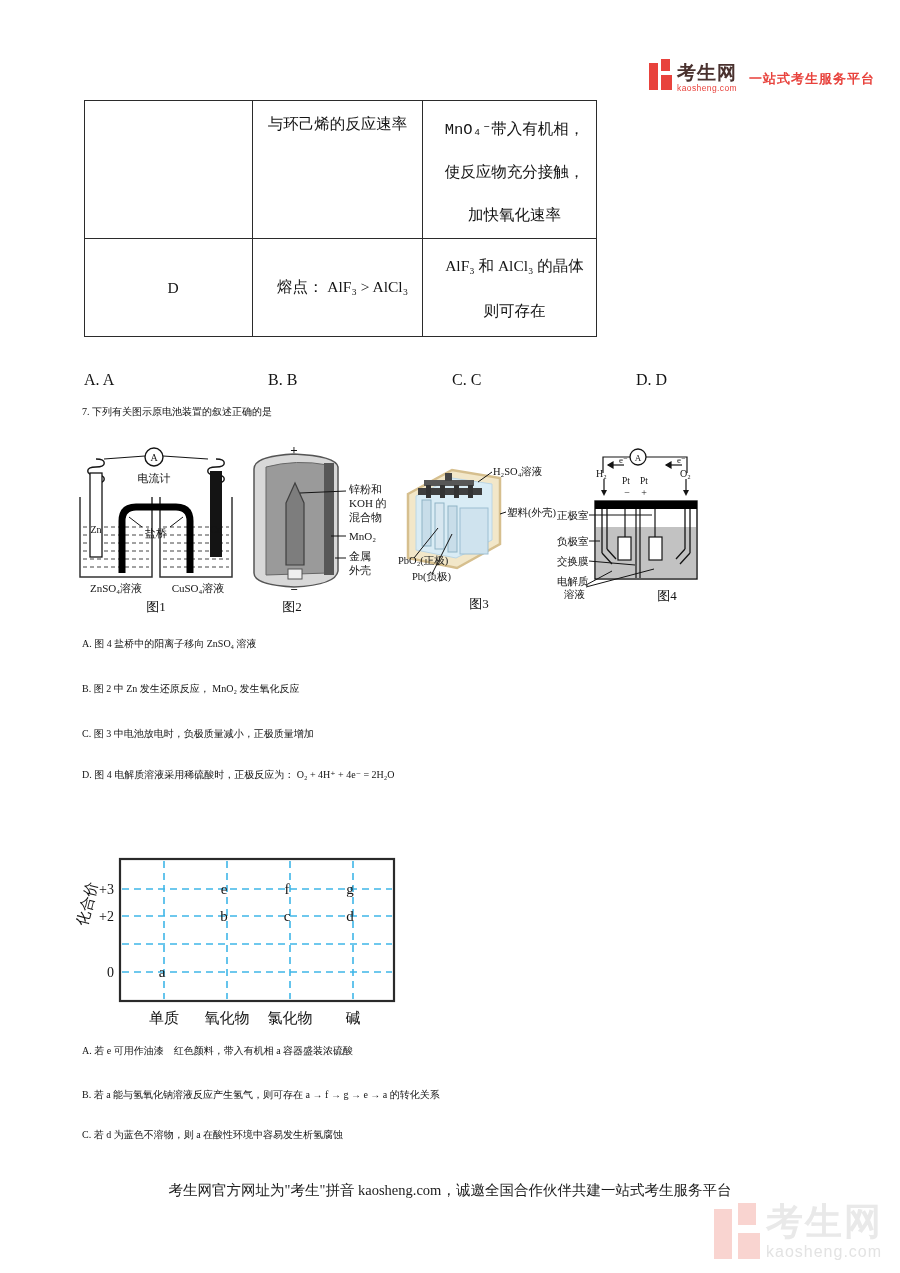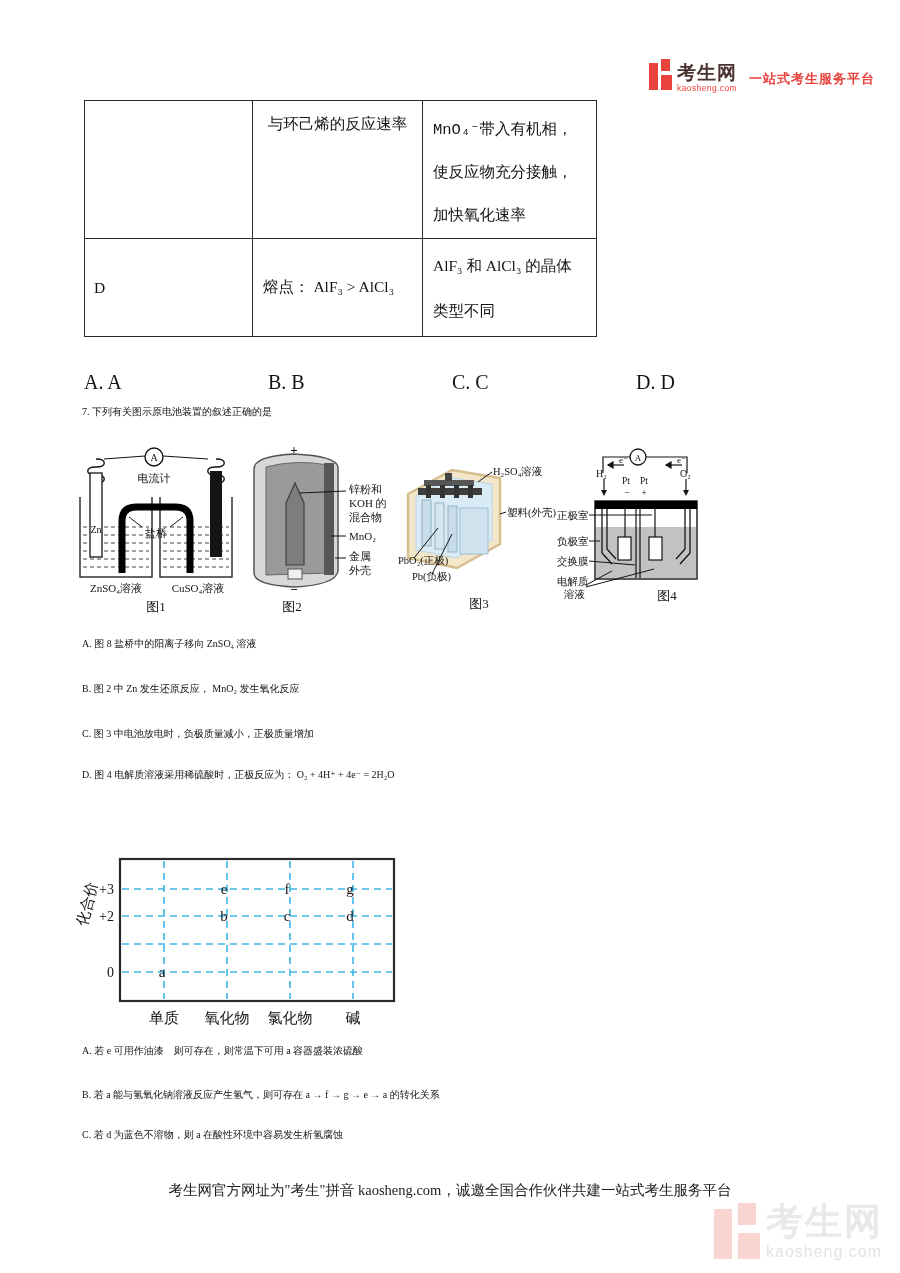--- a/index.html
+++ b/index.html
@@ -12,35 +12,35 @@
   }
   
   .logo { position:absolute; left:649px; top:59px; display:flex; align-items:flex-end; gap:5px;
           font-family:"Liberation Sans","DejaVu Sans",sans-serif; }
   .logo-text { display:flex; flex-direction:column; line-height:1; }
   .logo-brand { font-size:19px; font-weight:bold; letter-spacing:1px; color:#4a322f; }
   .logo-domain { font-size:8.5px; color:#e8423c; letter-spacing:0.4px; margin-top:2px; }
   .logo-tagline { font-size:13px; font-weight:bold; color:#e8423c; padding-bottom:4px; margin-left:7px; letter-spacing:1px; }
   
   table.cmp { position:absolute; left:84px; top:100px; width:512px; border-collapse:collapse; table-layout:fixed; }
-  table.cmp td { border:1.5px solid #2b2b2b; font-size:15.5px; }
+  table.cmp td { border:1.5px solid #2b2b2b; font-size:15.5px;text-align:center; }
   td.c1 { width:168px; padding-left:9px; }
   td.c2 { width:170px; }
   td.c3 { width:174px; padding-left:10px; }
   tr.r1 td { height:132px; vertical-align:top;font-family:Liberation Mono, monospace; }
   tr.r1 td.c2 { text-align:center; padding-top:13px; }
   tr.r1 td.c3 { padding-top:8px; }
   tr.r1 td.c3 .ln { line-height:43px; }
   tr.r2 td { height:98px; vertical-align:middle; }
   tr.r2 td.c2 { padding-left:10px; }
   tr.r2 td.c3 .ln { line-height:45px; }
   
   .tline { position:absolute; left:82px; font-size:10px; white-space:nowrap; }
   .answers { position:absolute; left:84px; top:371px; width:740px; display:grid;
-             grid-template-columns:184px 184px 184px 184px; font-size:20px; }
+             grid-template-columns:184px 184px 184px 184px; font-size:16px; }
   
   .fig { position:absolute; text-align:center; }
   .fig svg { display:block; }
   .fig-caption { font-size:13px; margin-top:3px; }
   svg text { font-family:"Liberation Serif","DejaVu Serif",serif; fill:#141414; }
   
   .chart { position:absolute; left:76px; top:853px; }
   
   .footer { position:absolute; left:0; top:1181px; width:100%; text-align:center; font-size:14.5px; color:#1c1c1c; }
   
@@ -77,21 +77,21 @@
         <div class="ln">MnO₄⁻带入有机相，</div>
         <div class="ln">使反应物充分接触，</div>
         <div class="ln">加快氧化速率</div>
       </td>
     </tr>
     <tr class="r2">
       <td class="c1">D</td>
       <td class="c2">熔点：  AlF₃ &gt; AlCl₃</td>
       <td class="c3">
         <div class="ln">AlF₃ 和 AlCl₃ 的晶体</div>
-        <div class="ln">类型不同</div>
+        <div class="ln">则可存在</div>
       </td>
     </tr>
   </tbody>
     </table>
 
   <div class="answers">
     <span>A. A</span>
     <span>B. B</span>
     <span>C. C</span>
     <span>D. D</span>
@@ -245,21 +245,21 @@
       <text x="1" y="122" font-size="10.5">交换膜</text>
       <line x1="33" y1="118" x2="79" y2="122" stroke="#141414" stroke-width="1"></line>
       <text x="1" y="142" font-size="10.5">电解质</text>
       <text x="8" y="155" font-size="10.5">溶液</text>
       <line x1="30" y1="142" x2="56" y2="128" stroke="#141414" stroke-width="1"></line>
       <line x1="30" y1="144" x2="98" y2="126" stroke="#141414" stroke-width="1"></line>
     </svg>
     <div class="fig-caption" style="margin-left:70px; margin-top:-12px;">图4</div>
   </div>
 
-  <div class="tline" style="top:637px;">A. 图 8 盐桥中的阳离子移向 ZnSO₄ 溶液</div>
+  <div class="tline" style="top:637px;">A. 图 4 盐桥中的阳离子移向 ZnSO₄ 溶液</div>
   <div class="tline" style="top:682px;">B. 图 2 中 Zn 发生还原反应， MnO₂ 发生氧化反应</div>
   <div class="tline" style="top:727px;">C. 图 3 中电池放电时，负极质量减小，正极质量增加</div>
   <div class="tline" style="top:768px;">D. 图 4 电解质溶液采用稀硫酸时，正极反应为： O₂ + 4H⁺ + 4e⁻ = 2H₂O</div>
 
 
   <div class="chart">
     <svg width="340" height="180" viewBox="0 0 340 180">
       <text x="16" y="52" font-size="15" text-anchor="middle" transform="rotate(-76 16 52)">化合价</text>
       <rect x="44" y="6" width="274" height="142" fill="none" stroke="#2a2a2a" stroke-width="2.2"></rect>
       <g stroke="#3fb6e8" stroke-width="1.6" stroke-dasharray="7 5">
@@ -286,21 +286,21 @@
       </g>
       <g font-size="15" text-anchor="middle">
         <text x="88" y="170">单质</text>
         <text x="151" y="170">氧化物</text>
         <text x="214" y="170">氯化物</text>
         <text x="277" y="170">碱</text>
       </g>
     </svg>
   </div>
 
-  <div class="tline" style="top:1044px;">A. 若 e 可用作油漆　则可存在，则常温下可用 a 容器盛装浓硫酸</div>
+  <div class="tline" style="top:1044px;">A. 若 e 可用作油漆　红色颜料，带入有机相 a 容器盛装浓硫酸</div>
   <div class="tline" style="top:1088px;">B. 若 a 能与氢氧化钠溶液反应产生氢气，则可存在 a → f → g → e → a 的转化关系</div>
   <div class="tline" style="top:1128px;">C. 若 d 为蓝色不溶物，则 a 在酸性环境中容易发生析氢腐蚀</div>
 
   <div class="footer">考生网官方网址为"考生"拼音 kaosheng.com，诚邀全国合作伙伴共建一站式考生服务平台</div>
 
   <div class="wm">
     <svg width="46" height="60" viewBox="0 0 23 30">
       <rect x="0" y="3" width="9" height="25" fill="#f9d4d0"></rect>
       <rect x="12" y="0" width="9" height="11" fill="#f9d4d0"></rect>
       <rect x="12" y="15" width="11" height="13" fill="#f9d4d0"></rect>

